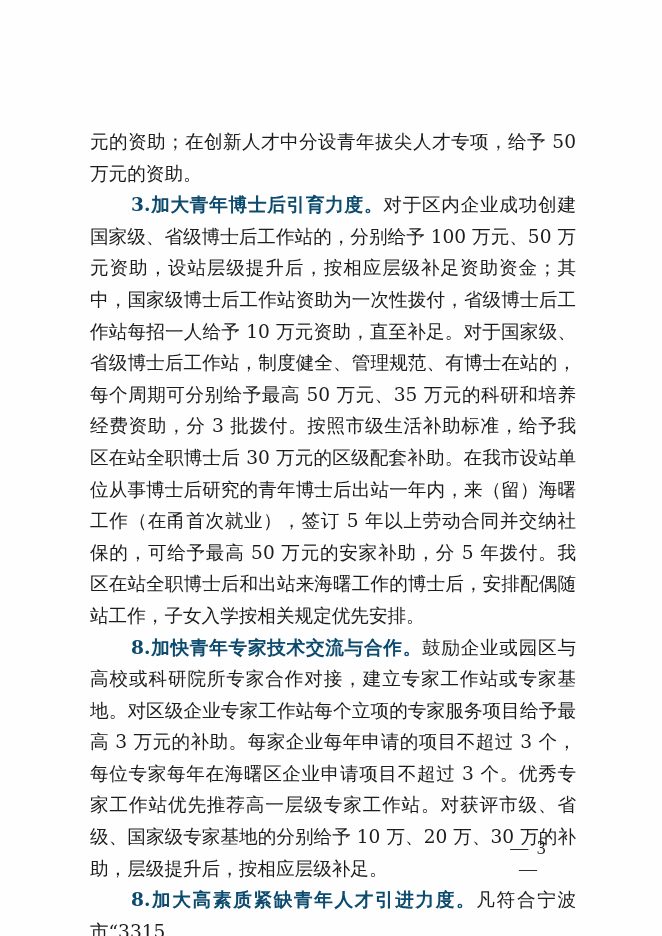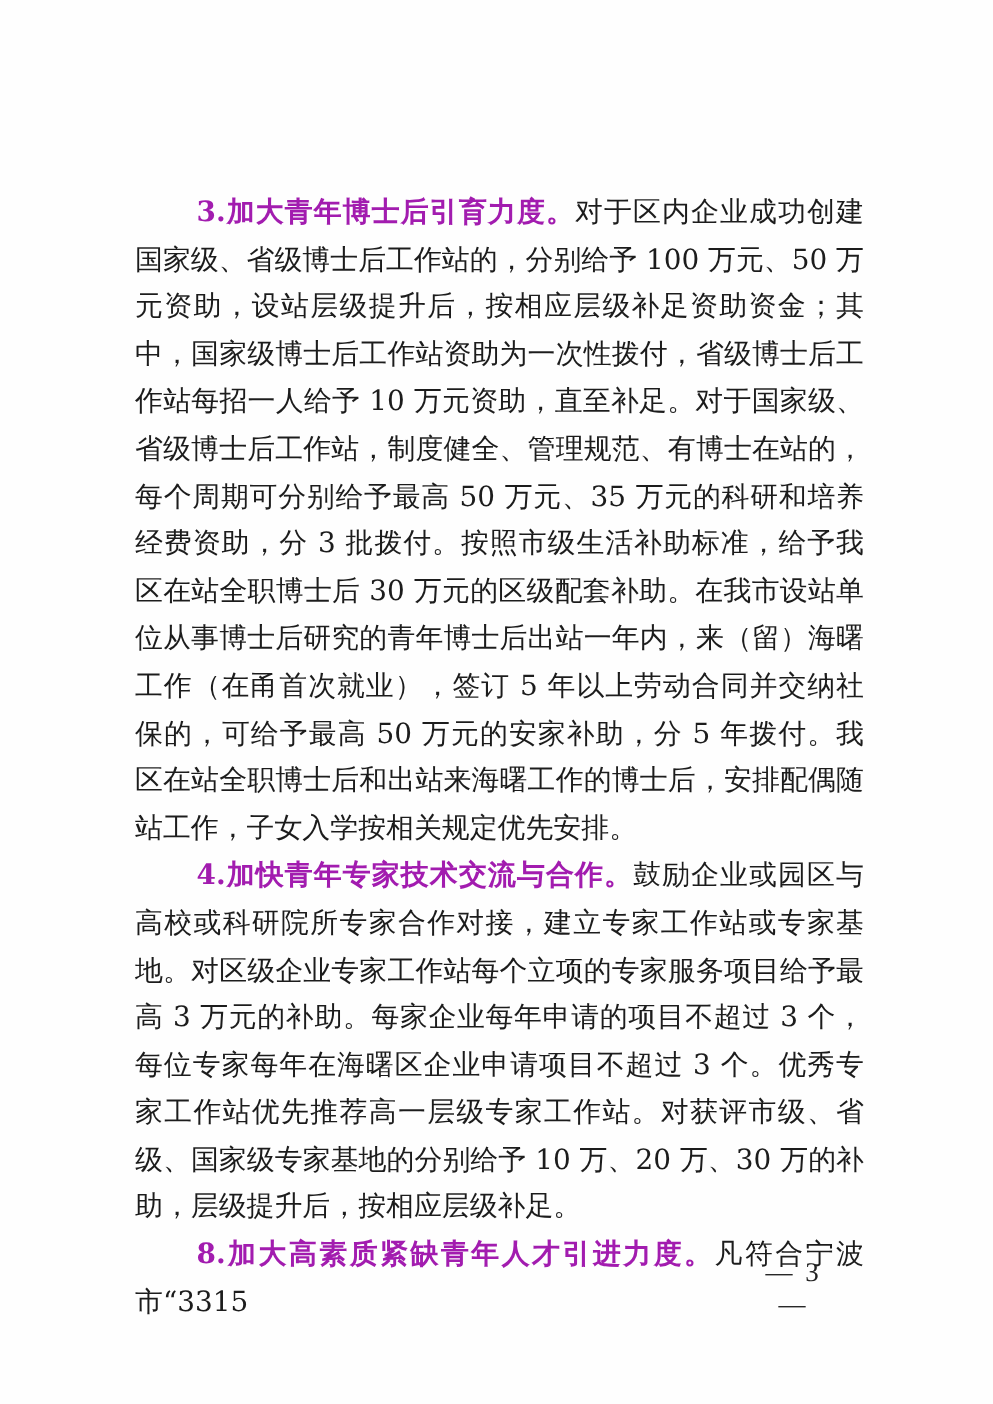--- a/index.html
+++ b/index.html
@@ -8,35 +8,38 @@
     position: absolute; left: 0; top: 0; width: 662px; height: 936px; background: #fefefe;
   }
   .body-text {
     position: absolute; left: 90px; top: 126px; width: 486px;
     font-family: "DejaVu Serif", "Liberation Serif", serif;
     font-size: 18.6px; line-height: 31.6px; color: #1c1c1c;
     text-align: justify; text-justify: inter-character;
   }
   .para { margin: 0; text-indent: 0; }
   .para.indent { text-indent: 41px; }
-  .heading { font-weight: bold; color: #a21caf; }
+  .heading { font-weight: bold; color: #0c4a6e; }
   .page-number {
     position: absolute; left: 498px; top: 838px; width: 62px; text-align: center;
     font-family: "Liberation Serif", serif; font-size: 18px; color: #222; letter-spacing: 2px;
   }
 </style>
 </head>
 <body>
 
 <div class="page">
   <div class="body-text">
+    <p class="para">
+      <span>元的资助；在创新人才中分设青年拔尖人才专项，给予 50 万元的资助。</span>
+    </p>
     <p class="para indent">
       <span class="heading">3.加大青年博士后引育力度。</span><span>对于区内企业成功创建国家级、省级博士后工作站的，分别给予 100 万元、50 万元资助，设站层级提升后，按相应层级补足资助资金；其中，国家级博士后工作站资助为一次性拨付，省级博士后工作站每招一人给予 10 万元资助，直至补足。对于国家级、省级博士后工作站，制度健全、管理规范、有博士在站的，每个周期可分别给予最高 50 万元、35 万元的科研和培养经费资助，分 3 批拨付。按照市级生活补助标准，给予我区在站全职博士后 30 万元的区级配套补助。在我市设站单位从事博士后研究的青年博士后出站一年内，来（留）海曙工作（在甬首次就业），签订 5 年以上劳动合同并交纳社保的，可给予最高 50 万元的安家补助，分 5 年拨付。我区在站全职博士后和出站来海曙工作的博士后，安排配偶随站工作，子女入学按相关规定优先安排。</span>
     </p>
     <p class="para indent">
-      <span class="heading">4.加快青年专家技术交流与合作。</span><span>鼓励企业或园区与高校或科研院所专家合作对接，建立专家工作站或专家基地。对区级企业专家工作站每个立项的专家服务项目给予最高 3 万元的补助。每家企业每年申请的项目不超过 3 个，每位专家每年在海曙区企业申请项目不超过 3 个。优秀专家工作站优先推荐高一层级专家工作站。对获评市级、省级、国家级专家基地的分别给予 10 万、20 万、30 万的补助，层级提升后，按相应层级补足。</span>
+      <span class="heading">8.加快青年专家技术交流与合作。</span><span>鼓励企业或园区与高校或科研院所专家合作对接，建立专家工作站或专家基地。对区级企业专家工作站每个立项的专家服务项目给予最高 3 万元的补助。每家企业每年申请的项目不超过 3 个，每位专家每年在海曙区企业申请项目不超过 3 个。优秀专家工作站优先推荐高一层级专家工作站。对获评市级、省级、国家级专家基地的分别给予 10 万、20 万、30 万的补助，层级提升后，按相应层级补足。</span>
     </p>
     <p class="para indent">
       <span class="heading">8.加大高素质紧缺青年人才引进力度。</span><span>凡符合宁波市“3315</span>
     </p>
   </div>
   <div class="page-number">— 3 —</div>
 </div>
 
 </body></html>

